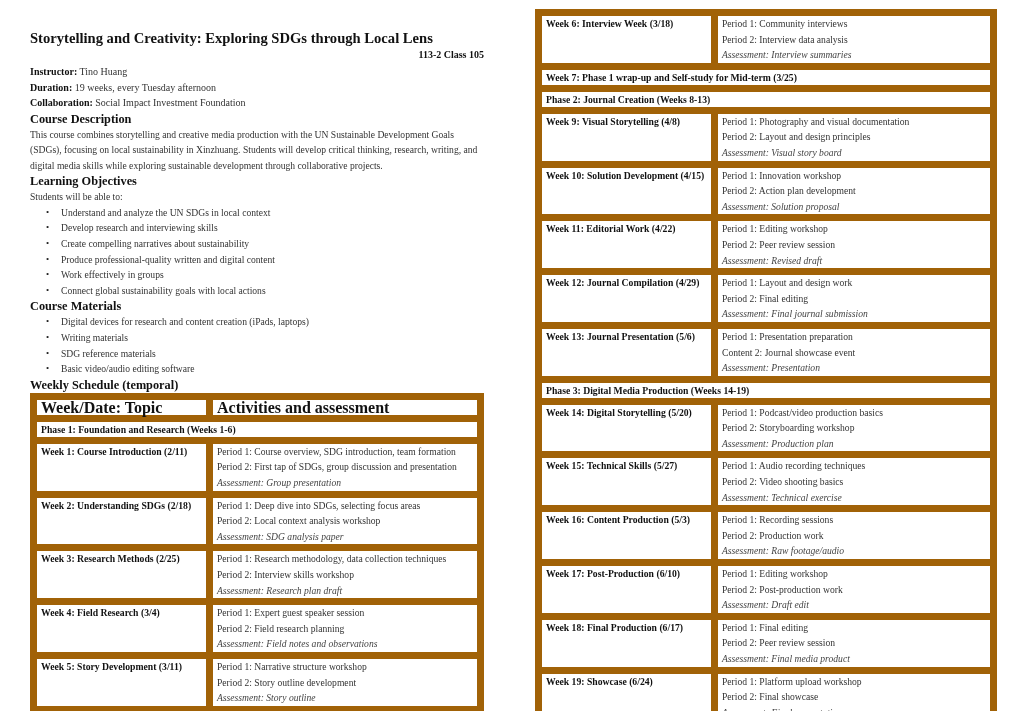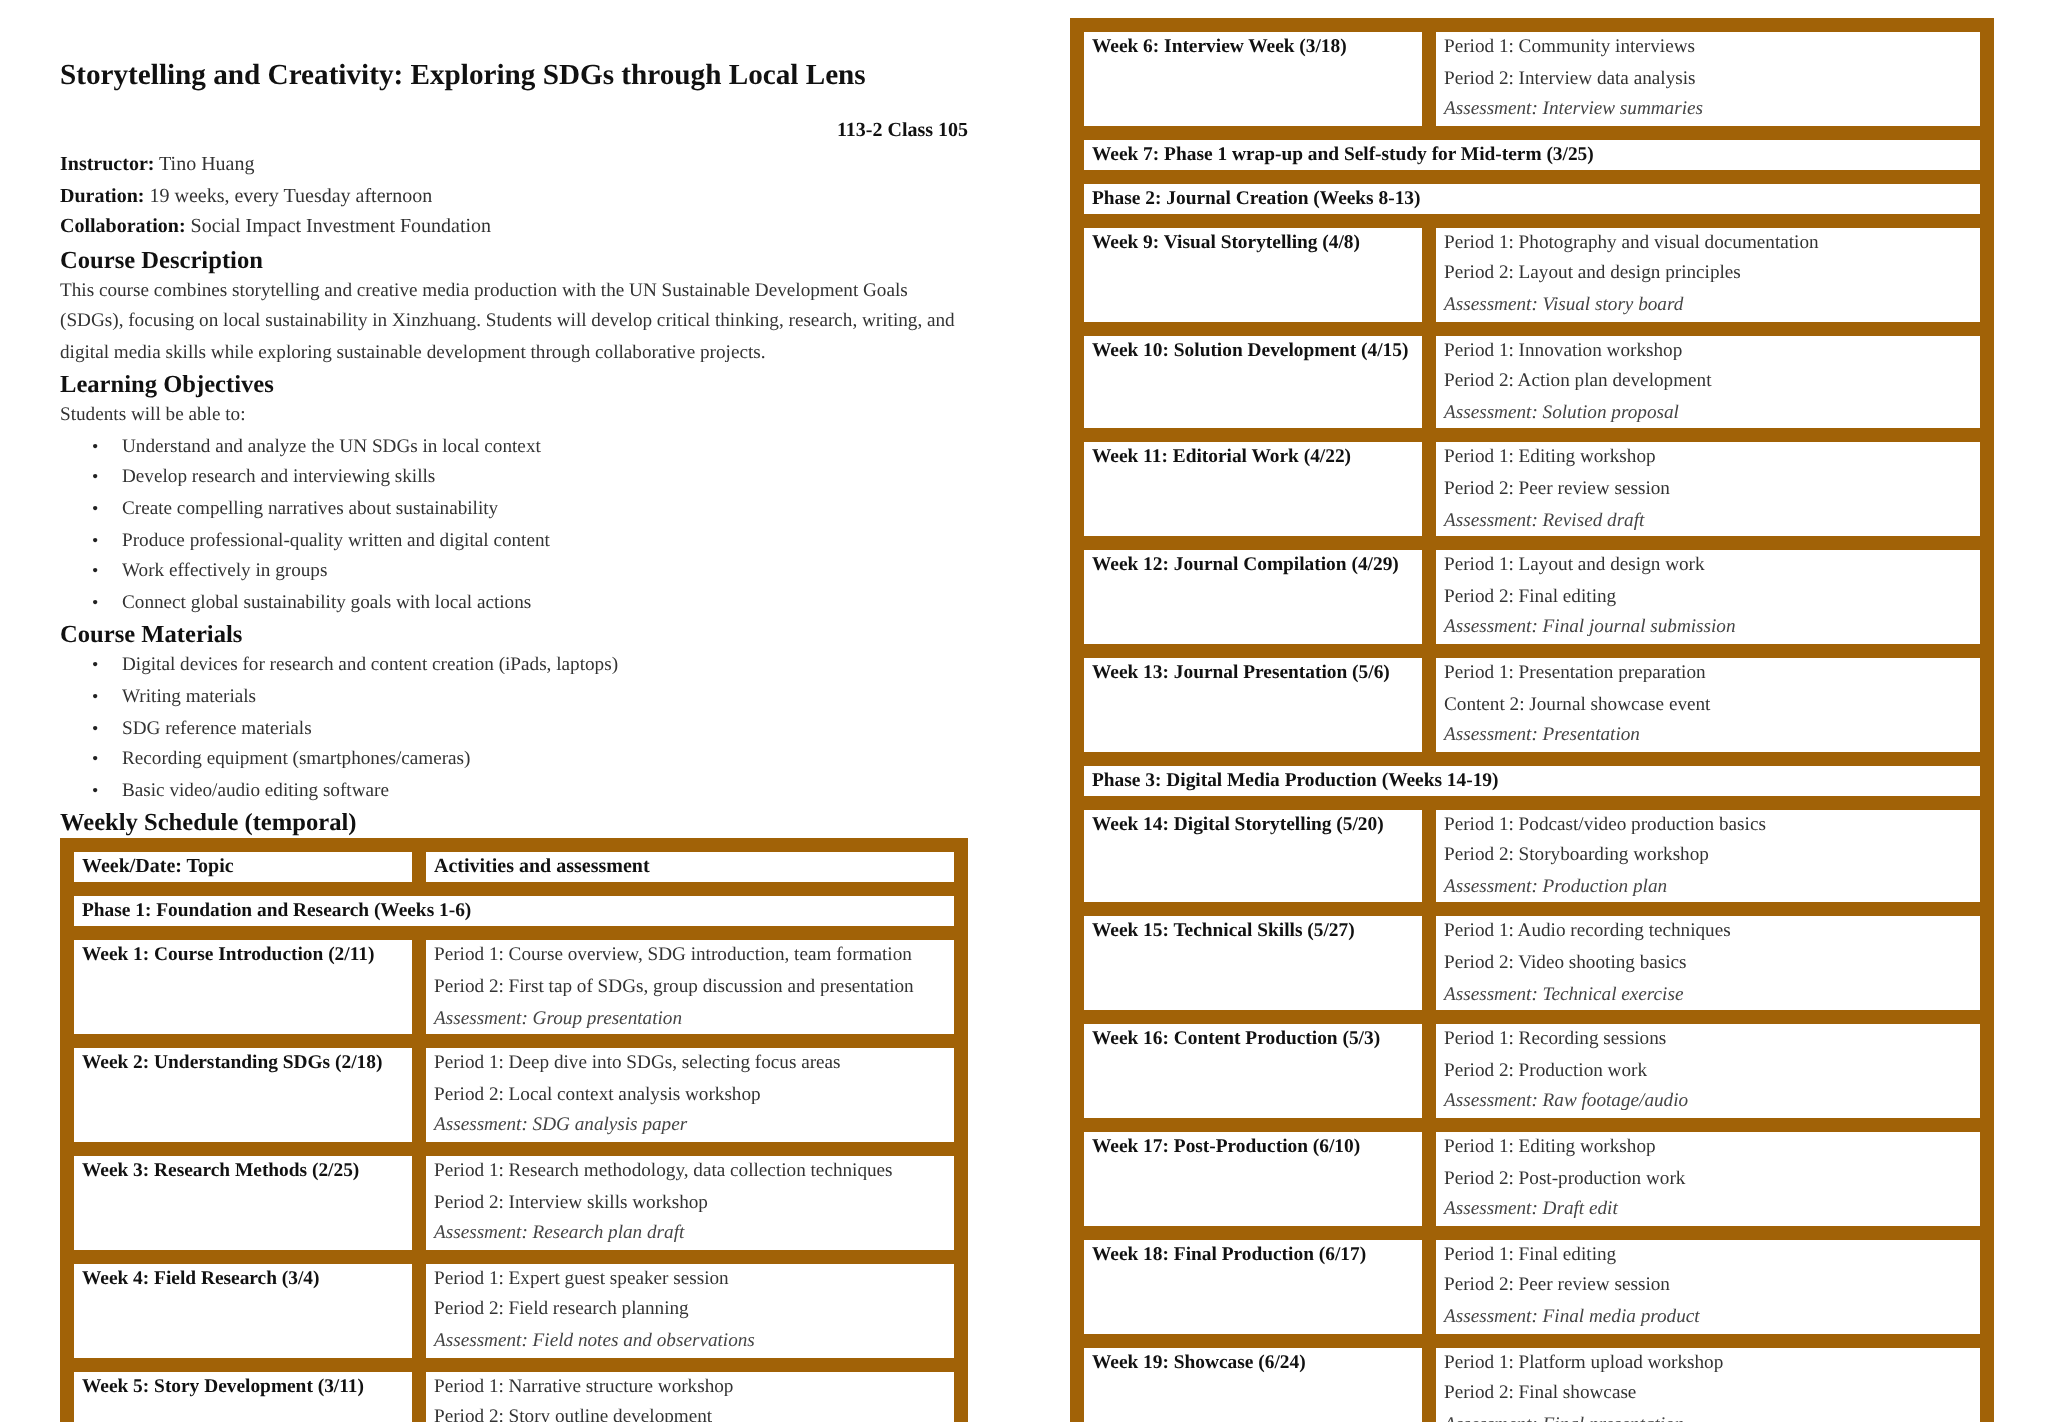--- a/index.html
+++ b/index.html
@@ -24,21 +24,21 @@
       font-weight: bold;
       font-size: 14.6px;
       margin: 29px 0 0 0;
       line-height: 18px;
       color: #111;
     }
     .class-code {
       text-align: right;
       font-weight: bold;
       font-size: 10px;
-      margin-top: 13px;
+      margin-top: 2px;
       line-height: 12px;
       color: #111;
     }
     .meta-line {
       font-size: 10px;
       line-height: 15.5px;
       color: #333;
     }
     .meta-line b { color: #111; }
     .meta-first { margin-top: 3px; }
@@ -83,21 +83,21 @@
     }
     table.sched td, table.sched th {
       border: 7px solid #a16207;
       vertical-align: top;
       padding: 0 4px;
       text-align: left;
     }
     #page-left table.sched col.c1 { width: 176px; }
     #page-right table.sched col.c1 { width: 176px; }
     table.sched th {
-      font-size: 10px;
+      font-size: 16px;
       font-weight: bold;
       line-height: 15px;
       color: #111;
     }
     td.phase {
       font-size: 9.7px;
       font-weight: bold;
       line-height: 15px;
       color: #111;
     }
@@ -146,21 +146,20 @@
     <li>Produce professional-quality written and digital content</li>
     <li>Work effectively in groups</li>
     <li>Connect global sustainability goals with local actions</li>
   </ul>
 
   <h2 class="section">Course Materials</h2>
   <ul class="bullets">
     <li>Digital devices for research and content creation (iPads, laptops)</li>
     <li>Writing materials</li>
     <li>SDG reference materials</li>
-    <li>Recording equipment (smartphones/cameras)</li>
     <li>Basic video/audio editing software</li>
   </ul>
 
   <h2 class="section">Weekly Schedule (temporal)</h2>
   <table class="sched">
     <colgroup>
         <col class="c1">
         <col>
       </colgroup>
     <tbody>

